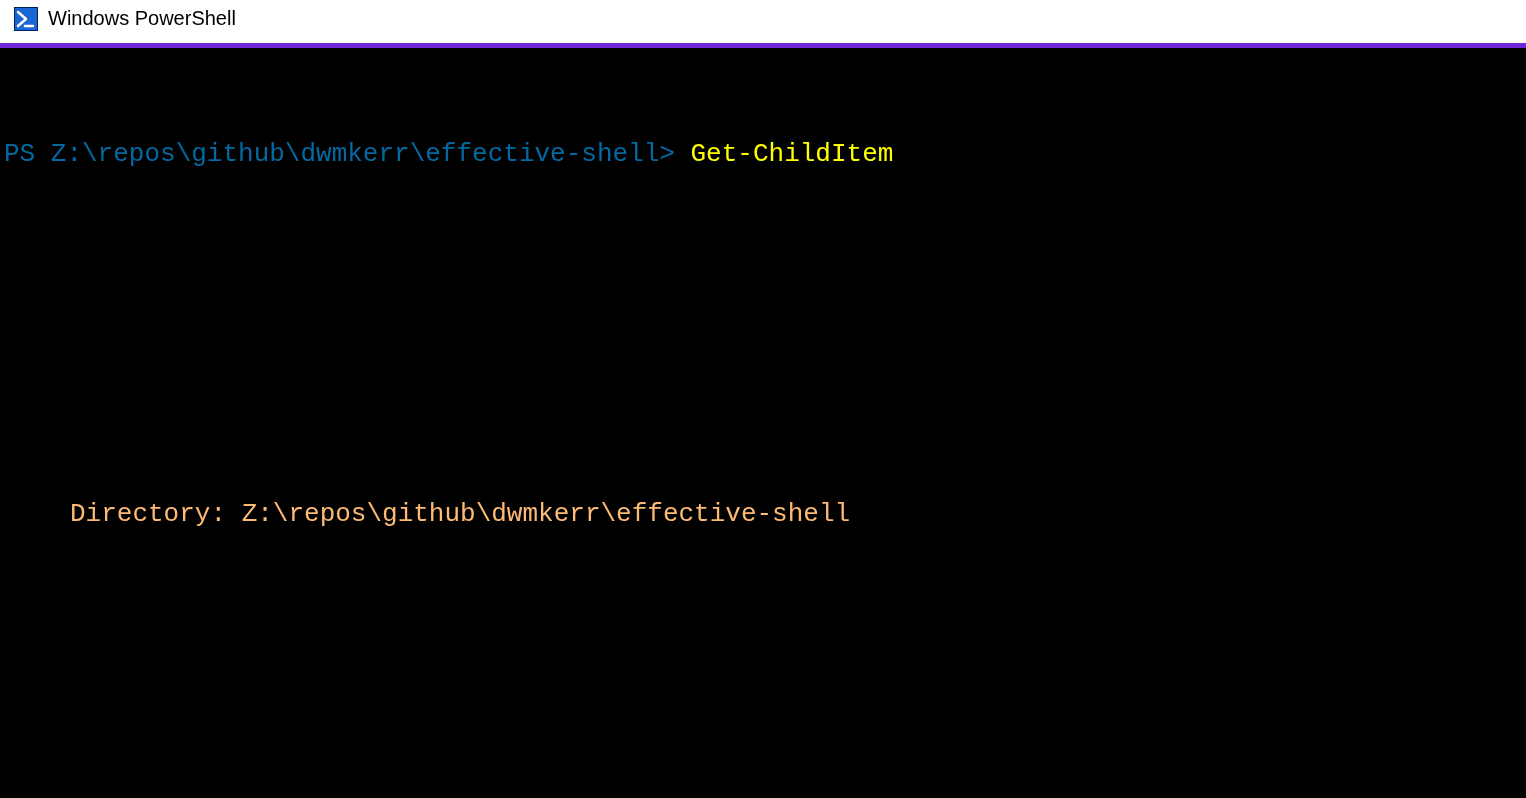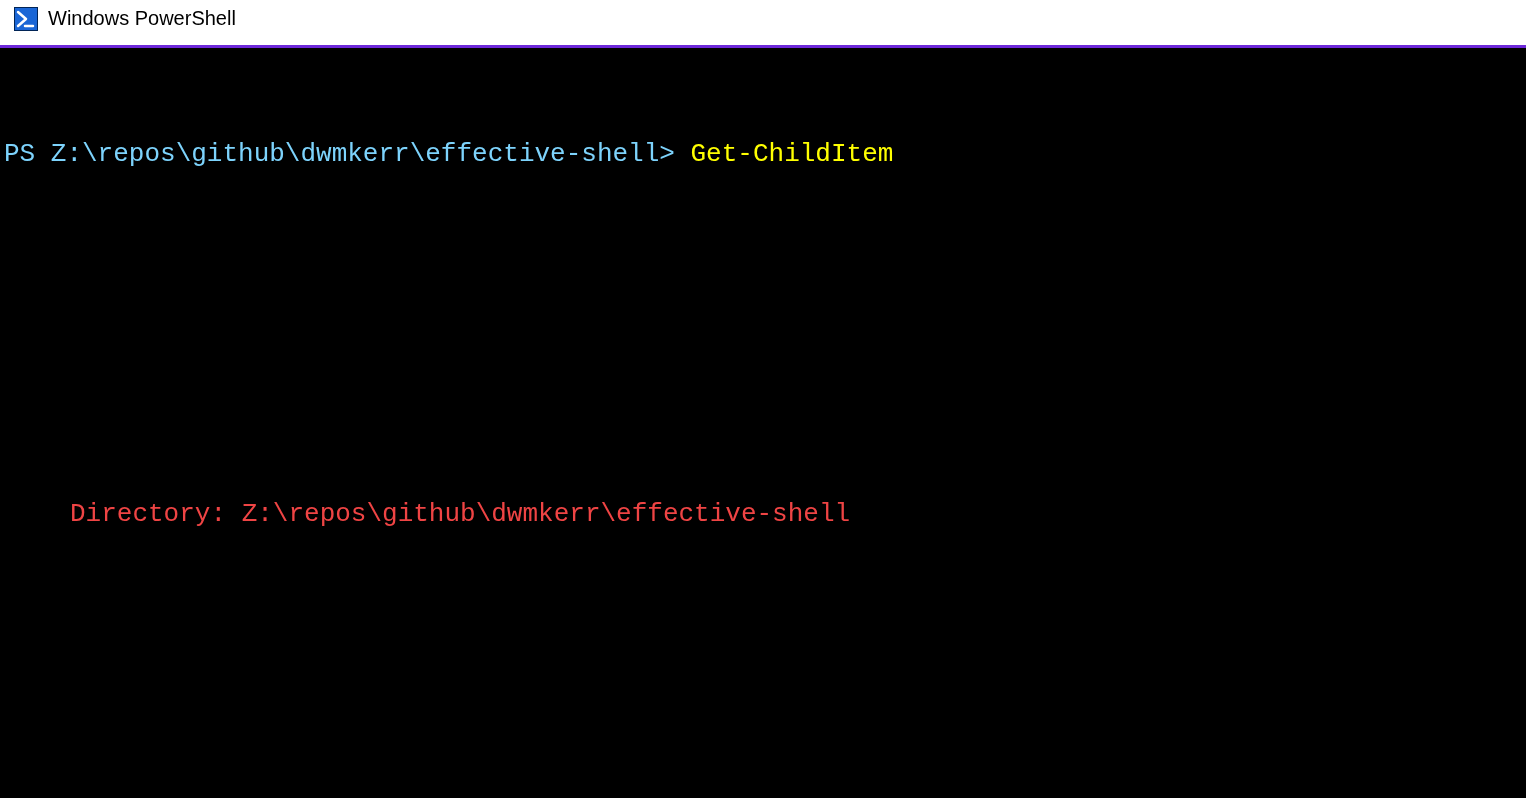--- a/index.html
+++ b/index.html
@@ -9,21 +9,21 @@
       background: #000;
       font-family: Consolas, 'Courier New', monospace;
       overflow: hidden;
     }
     .titlebar {
       background: #fff;
       height: 48px;
       display: flex;
       align-items: flex-start;
       padding: 6px 10px 0 14px;
-      border-bottom: 3px solid #6d28d9;
+      border-bottom: 5px solid #6d28d9;
     }
     .titlebar-icon {
       width: 24px;
       height: 24px;
       margin-right: 10px;
       margin-top: 1px;
       flex-shrink: 0;
     }
     .titlebar-text {
       font-family: "Segoe UI", Tahoma, sans-serif;
@@ -34,24 +34,24 @@
     .terminal {
       background: #000;
       color: #fff;
       font-size: 26px;
       line-height: 40px;
       padding: 6px 0 0 0;
       white-space: pre;
       font-family: Consolas, 'Courier New', monospace;
     }
     .prompt-line { padding: 0 4px; }
-    .prompt-prefix { color: #7dd3fc; }
+    .prompt-prefix { color: #0369a1; }
     .command { color: #ffff00; text-align: right; }
     .blank-line { height: 40px; }
-    .dir-line { padding: 0 16px 0 70px; color: #ef4444; }
+    .dir-line { padding: 0 16px 0 70px; color: #fdba74; }
   </style>
 </head>
 <body>
 
 <div class="titlebar">
   <span class="titlebar-icon">
     <svg viewBox="0 0 24 24" width="24" height="24">
       <rect x="0" y="0" width="24" height="24" fill="#012456"></rect>
       <rect x="1" y="1" width="22" height="22" fill="#1a66d6"></rect>
       <path d="M4 5 L12 12 L4 19" stroke="#fff" stroke-width="2.5" fill="none" stroke-linecap="round" stroke-linejoin="round"></path>

